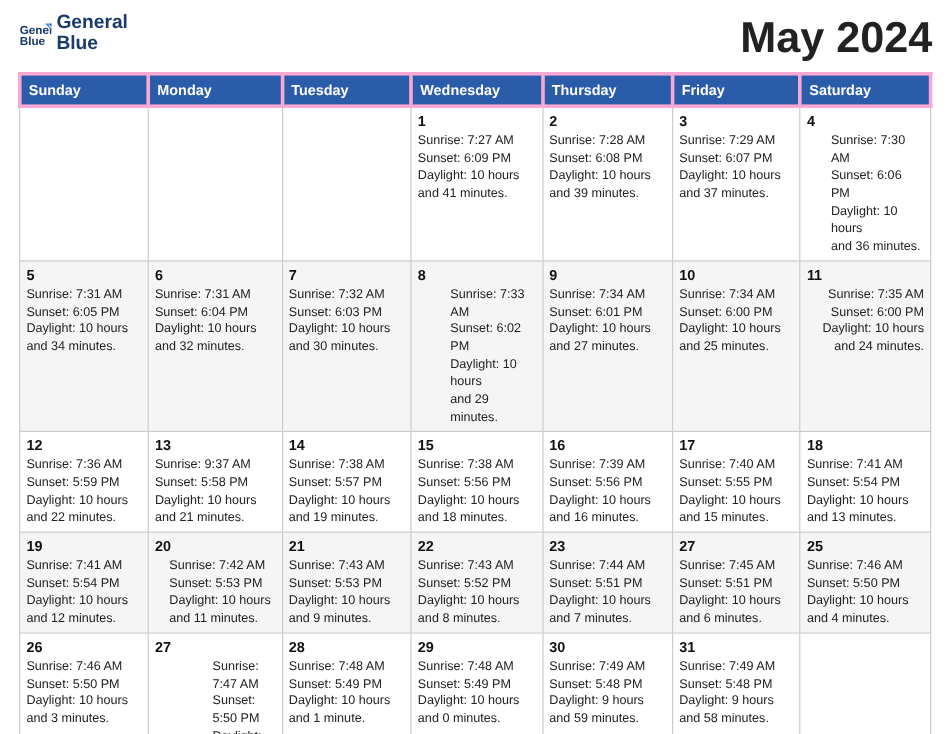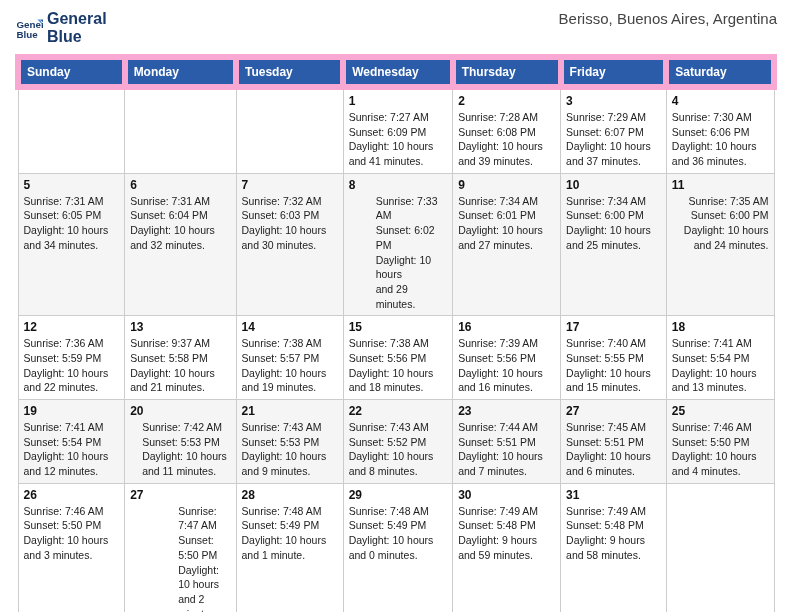--- a/index.html
+++ b/index.html
@@ -41,21 +41,21 @@
       width: 100%;
       border-collapse: collapse;
       font-size: 11px;
     }
     .calendar th {
       background: #2a5caa;
       color: #fff;
       text-align: left;
       padding: 5px 6px;
       font-size: 12px;
-      border: 6px solid #f9a8d4;
+      border: 3px solid #f9a8d4;
     }
     .calendar td {
       border: 1px solid #ccc;
       vertical-align: top;
       padding: 4px 5px;
       width: 113px;
       min-height: 80px;
       background: #fff;
     }
     .calendar tr:nth-child(even) td {
@@ -88,21 +88,21 @@
       <text x="2" y="34" font-size="14" font-weight="bold" fill="#1a3a6b">Blue</text>
       <polygon points="32,8 40,16 36,8" fill="#4a90d9"></polygon>
       <polygon points="36,8 44,16 40,8" fill="#2a5caa"></polygon>
     </svg>
     <div>
       <div style="font-size:16px;font-weight:bold;color:#1a3a6b;">General</div>
       <div style="font-size:16px;font-weight:bold;color:#1a3a6b;">Blue</div>
     </div>
   </div>
   <div class="title-block">
-    <div class="location">Berisso, Buenos Aires, Argentina</div>
+    <div class="month-title">May 2024</div>
   </div>
 </div>
 
 <table class="calendar">
   <thead>
     <tr>
     <th>Sunday</th>
         <th>Monday</th>
         <th>Tuesday</th>
         <th>Wednesday</th>
@@ -132,21 +132,21 @@
         </td>
         <td>
           <div class="day-num">3</div>
           <div class="day-detail" style="white-space: pre-line;">Sunrise: 7:29 AM
 Sunset: 6:07 PM
 Daylight: 10 hours
 and 37 minutes.</div>
         </td>
         <td>
           <div class="day-num">4</div>
-          <div class="day-detail" style="white-space: pre-line;">Sunrise: 7:30 AM
+          <div class="day-detail" style="white-space: pre-line; margin-left: 20px;">Sunrise: 7:30 AM
 Sunset: 6:06 PM
 Daylight: 10 hours
 and 36 minutes.</div>
         </td>
       </tr>
       <tr class="row-even">
         <td>
           <div class="day-num">5</div>
           <div class="day-detail" style="white-space: pre-line;">Sunrise: 7:31 AM
 Sunset: 6:05 PM

